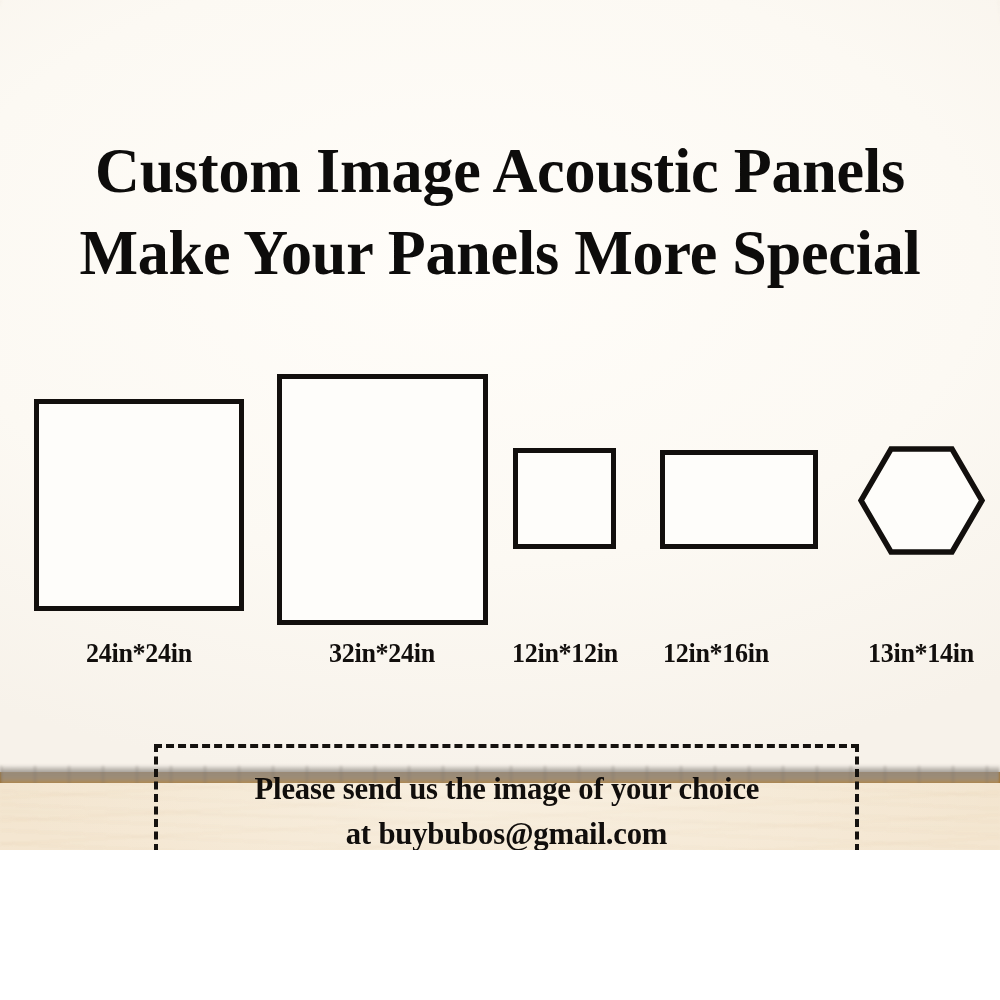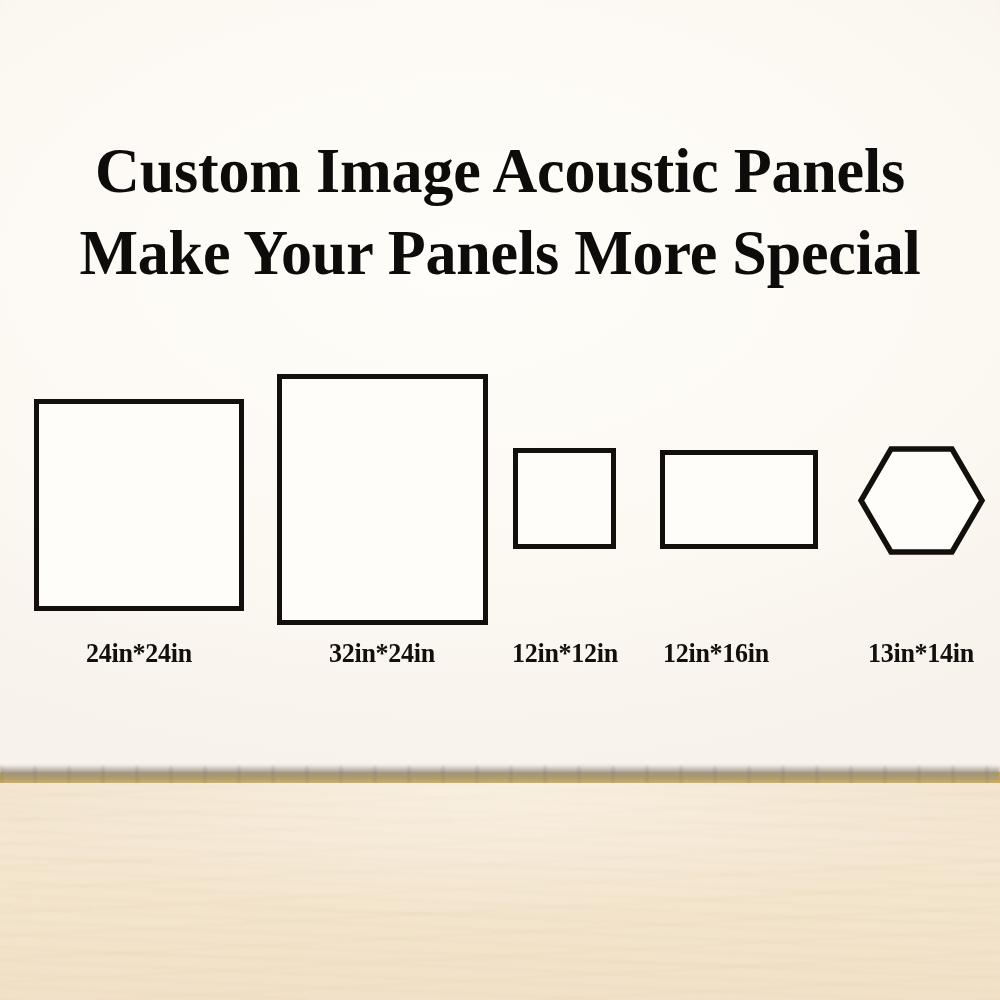--- a/index.html
+++ b/index.html
@@ -5,24 +5,24 @@
 <style>
   html, body {
     margin: 0;
     padding: 0;
     background: #ffffff;
   }
 
   #poster {
     position: relative;
     width: 1000px;
-    height: 1000px;
+    height: 850px;
     overflow: hidden;
     font-family: "Liberation Serif", "DejaVu Serif", serif;
-    background: #eab308;
+    background: #a16207;
     -webkit-font-smoothing: antialiased;
   }
 
   
   .bg-wall {
     position: absolute;
     left: 0; top: 0;
     width: 1000px;
     height: 772px;
     background:
@@ -217,14 +217,18 @@
 
     <div class="panel panel-5">
       <svg class="hex-svg" viewBox="0 0 127 109" preserveAspectRatio="none">
         <polygon points="33,3 94,3 124,54.5 94,106 33,106 3,54.5" fill="#fefdfa" stroke="#120f0d" stroke-width="5.5" stroke-linejoin="miter"></polygon>
       </svg>
     </div>
     <div class="panel-label label-5">13in*14in</div>
 
   </div>
 
+  <div class="callout">
+    <div class="callout-line">Please send us the image of your choice</div>
+    <div class="callout-line">at buybubos@gmail.com</div>
+  </div>
 
 </div>
 
 </body></html>

